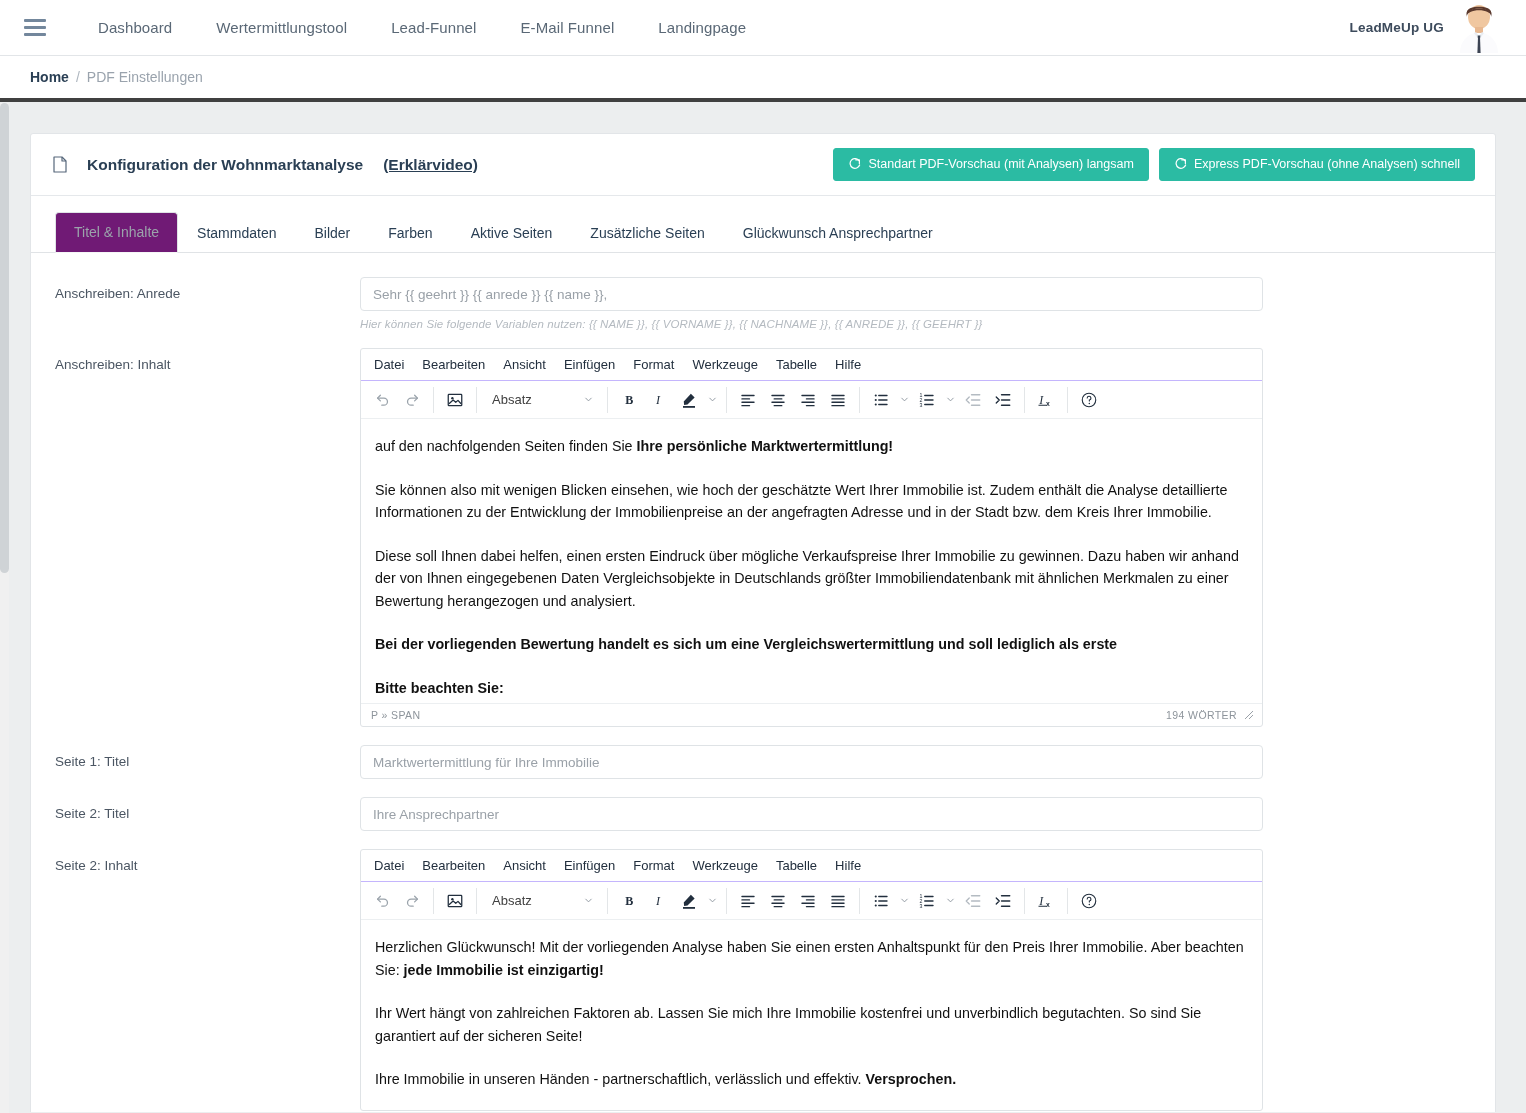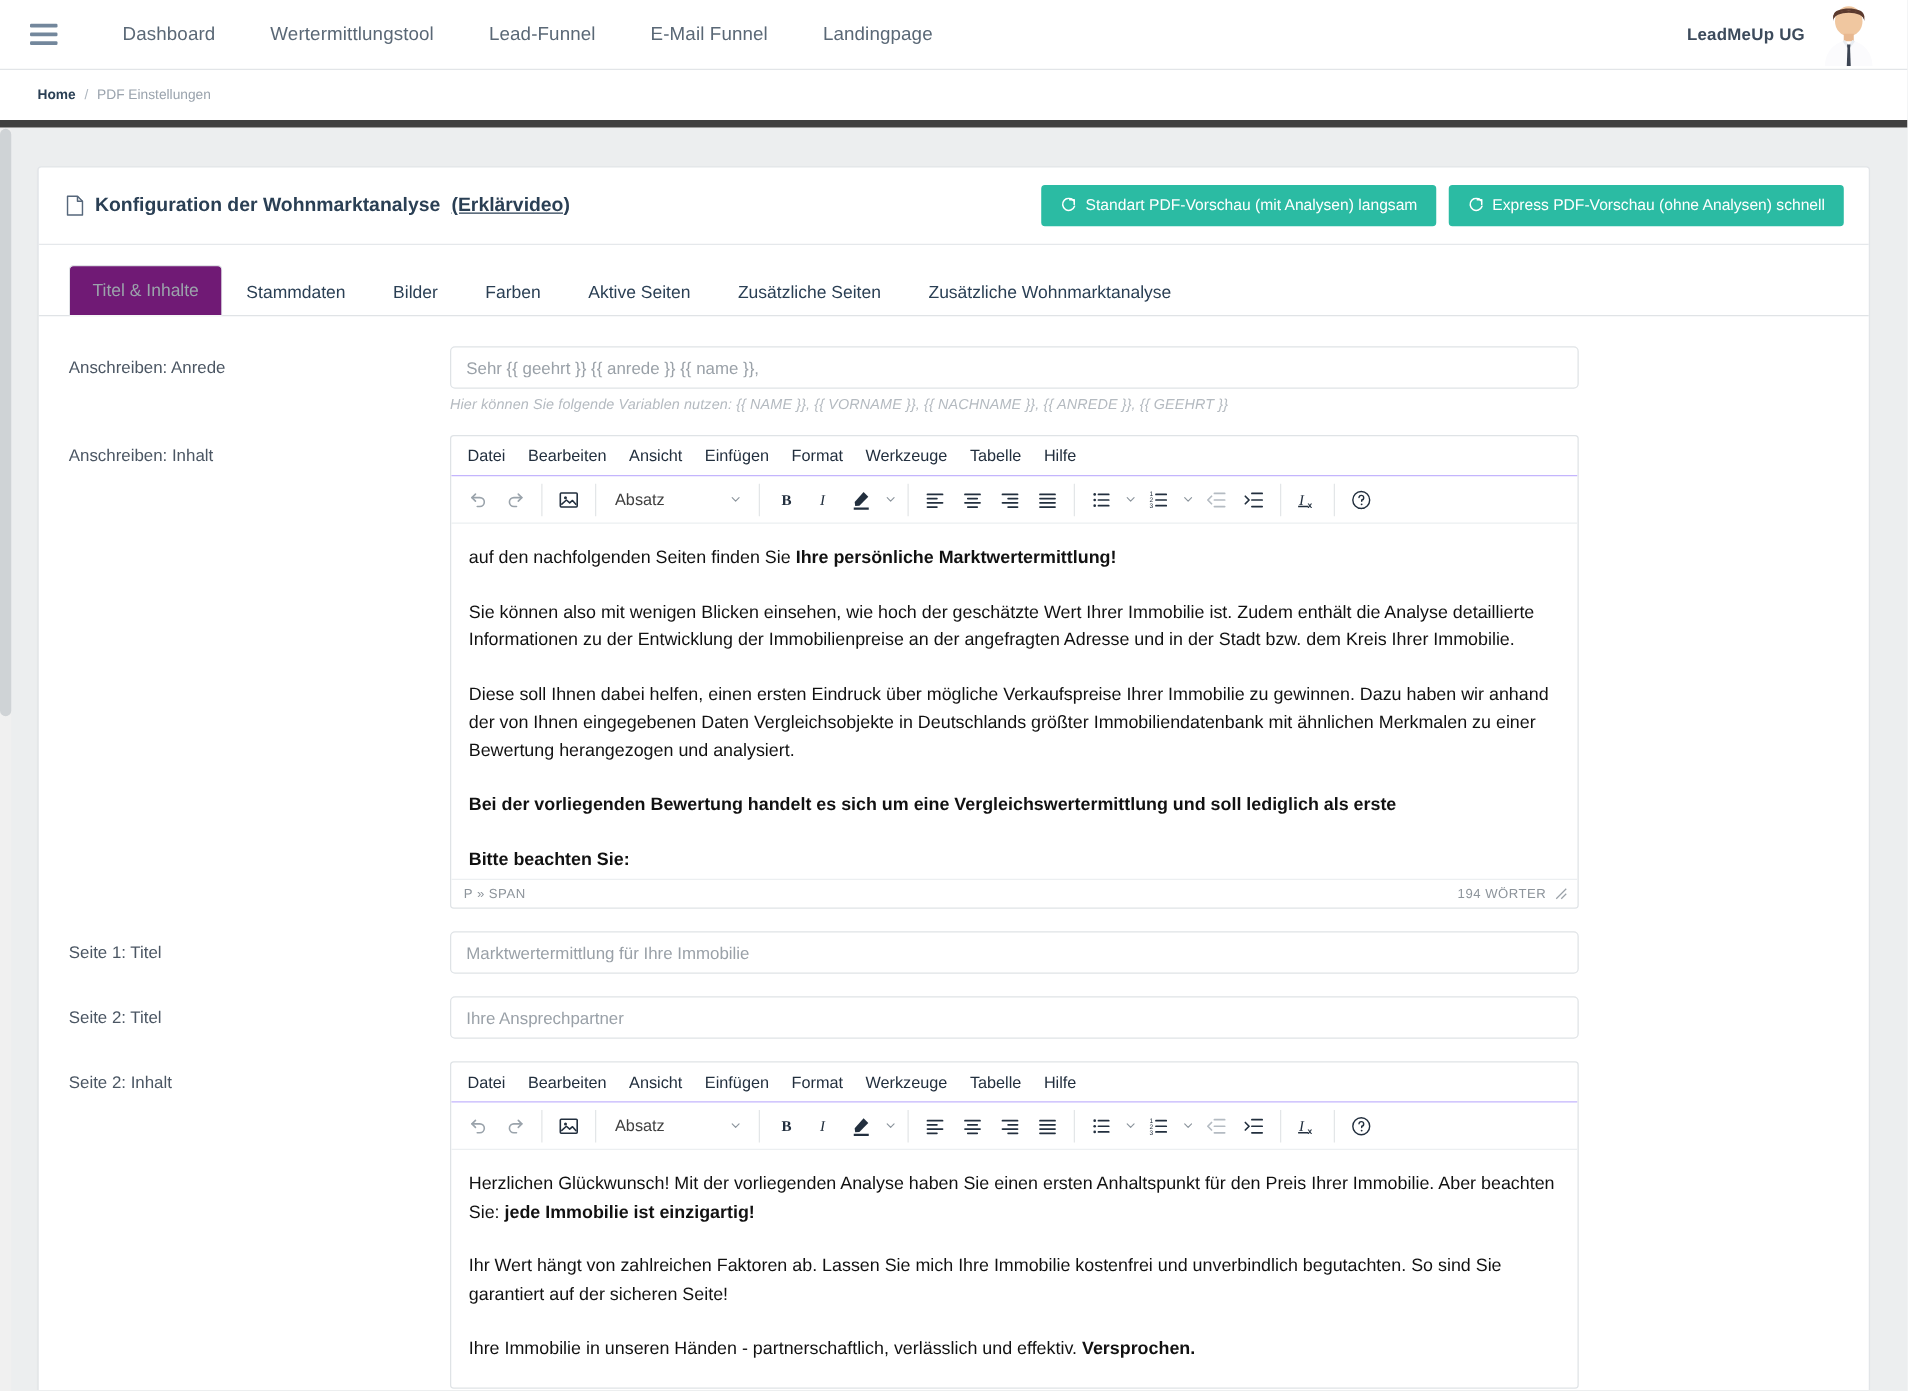--- a/index.html
+++ b/index.html
@@ -53,24 +53,24 @@
     width: 42px; height: 50px; border-radius: 3px;
     overflow: hidden; position: relative; cursor: pointer;
     background: #ffffff;
     display: block;
   }
 
   
   .crumbbar {
     height: 46px;
     background: #ffffff;
-    border-bottom: 6px solid #404040;
+    border-bottom: 4px solid #404040;
     display: flex; align-items: center;
     padding: 0 30px;
-    font-size: 11px;
+    font-size: 14px;
   }
   .crumb-home { color: #2a3f54; font-weight: bold; cursor: pointer; }
   .crumb-sep { color: #aeb6bf; margin: 0 7px; }
   .crumb-cur { color: #9aa3ad; }
 
   
   .page-wrap {
     padding: 31px 30px 0 30px;
     height: calc(1113px - 56px - 47px);
     overflow: hidden;
@@ -83,21 +83,21 @@
     min-height: 1000px;
   }
   .card-head {
     display: flex; align-items: center;
     padding: 14px 20px 14px 22px;
     border-bottom: 1px solid #e5e8eb;
     min-height: 58px;
   }
   .card-title {
     font-size: 15.5px; font-weight: bold; color: #2a3f54;
-    display: flex; align-items: center; gap: 9px;
+    display: flex; align-items: center; gap: 20px;
   }
   .doc-icon { display: inline-block; width: 14px; height: 17px; }
   .title-link {
     color: #2a3f54; text-decoration: underline; font-weight: bold;
     cursor: pointer;
   }
   .head-actions { margin-left: auto; display: flex; gap: 10px; }
   .btn-teal {
     background: #2bbba3;
     color: #ffffff;
@@ -333,21 +333,21 @@
       </div>
     </div>
 
     <div class="tabs">
       <div class="tab active">Titel &amp; Inhalte</div>
       <div class="tab">Stammdaten</div>
       <div class="tab">Bilder</div>
       <div class="tab">Farben</div>
       <div class="tab">Aktive Seiten</div>
       <div class="tab">Zusätzliche Seiten</div>
-      <div class="tab">Zusätzliche Wohnmarktanalyse</div>
+      <div class="tab">Glückwunsch Ansprechpartner</div>
     </div>
 
     <div class="form">
 
       <div class="frow">
         <div class="flabel">Anschreiben: Anrede</div>
         <div class="fctl">
           <input class="inp" type="text" placeholder="Sehr {{ geehrt }} {{ anrede }} {{ name }}," style="">
           <div class="helper">Hier können Sie folgende Variablen nutzen: {{ NAME }}, {{ VORNAME }}, {{ NACHNAME }}, {{ ANREDE }}, {{ GEEHRT }}</div>
         </div>

